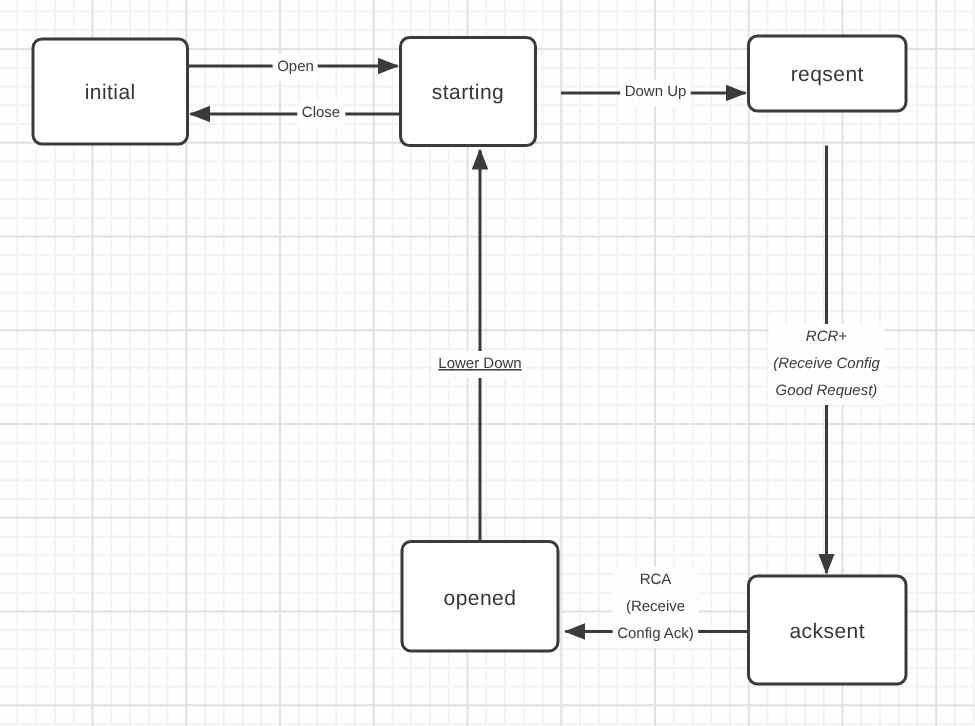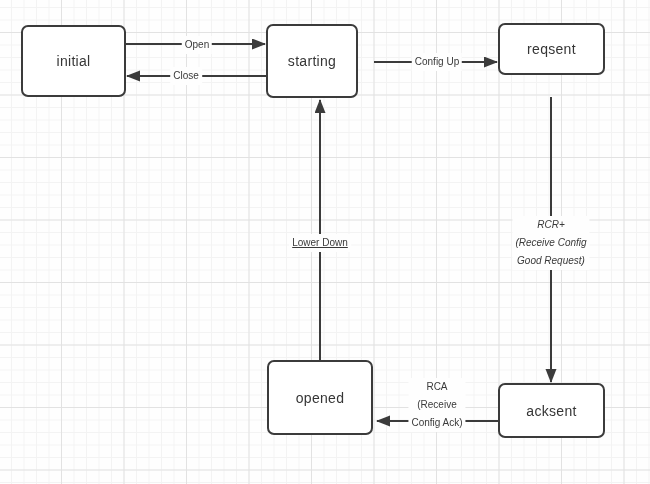--- a/index.html
+++ b/index.html
@@ -73,26 +73,26 @@
       <line x1="374" y1="62" x2="497" y2="62" marker-end="url(#arrowhead)"></line>
       <line x1="551" y1="97" x2="551" y2="382" marker-end="url(#arrowhead)"></line>
       <line x1="498" y1="421" x2="377" y2="421" marker-end="url(#arrowhead)"></line>
       <line x1="320" y1="383" x2="320" y2="100" marker-end="url(#arrowhead)"></line>
     </svg>
   <div id="nodes-layer">
       <div class="node" style="left: 21px; top: 25px; width: 105px; height: 72px;">initial</div>
       <div class="node" style="left: 266px; top: 24px; width: 92px; height: 74px;">starting</div>
       <div class="node" style="left: 498px; top: 23px; width: 107px; height: 52px;">reqsent</div>
       <div class="node" style="left: 267px; top: 360px; width: 106px; height: 75px;">opened</div>
-      <div class="node" style="left: 498px; top: 383px; width: 107px; height: 55px;">acksent</div>
+      <div class="node" style="left: 498px; top: 383px; width: 107px; height: 74px;">acksent</div>
     </div>
   <div id="labels-layer">
       <div class="edge-label" style="left: 197px; top: 45px;">Open</div>
-      <div class="edge-label" style="left: 186px; top: 76px;">Close</div>
-      <div class="edge-label" style="left: 437px; top: 62px;">Config Up</div>
+      <div class="edge-label" style="left: 214px; top: 76px;">Close</div>
+      <div class="edge-label" style="left: 437px; top: 62px;">Down Up</div>
       <div class="edge-label" style="left: 551px; top: 243px; font-style: italic;">RCR+
 (Receive Config
 Good Request)</div>
       <div class="edge-label" style="left: 437px; top: 405px;">RCA
 (Receive
 Config Ack)</div>
       <div class="edge-label" style="left: 320px; top: 243px; text-decoration: underline;">Lower Down</div>
     </div>
 </div>
 

